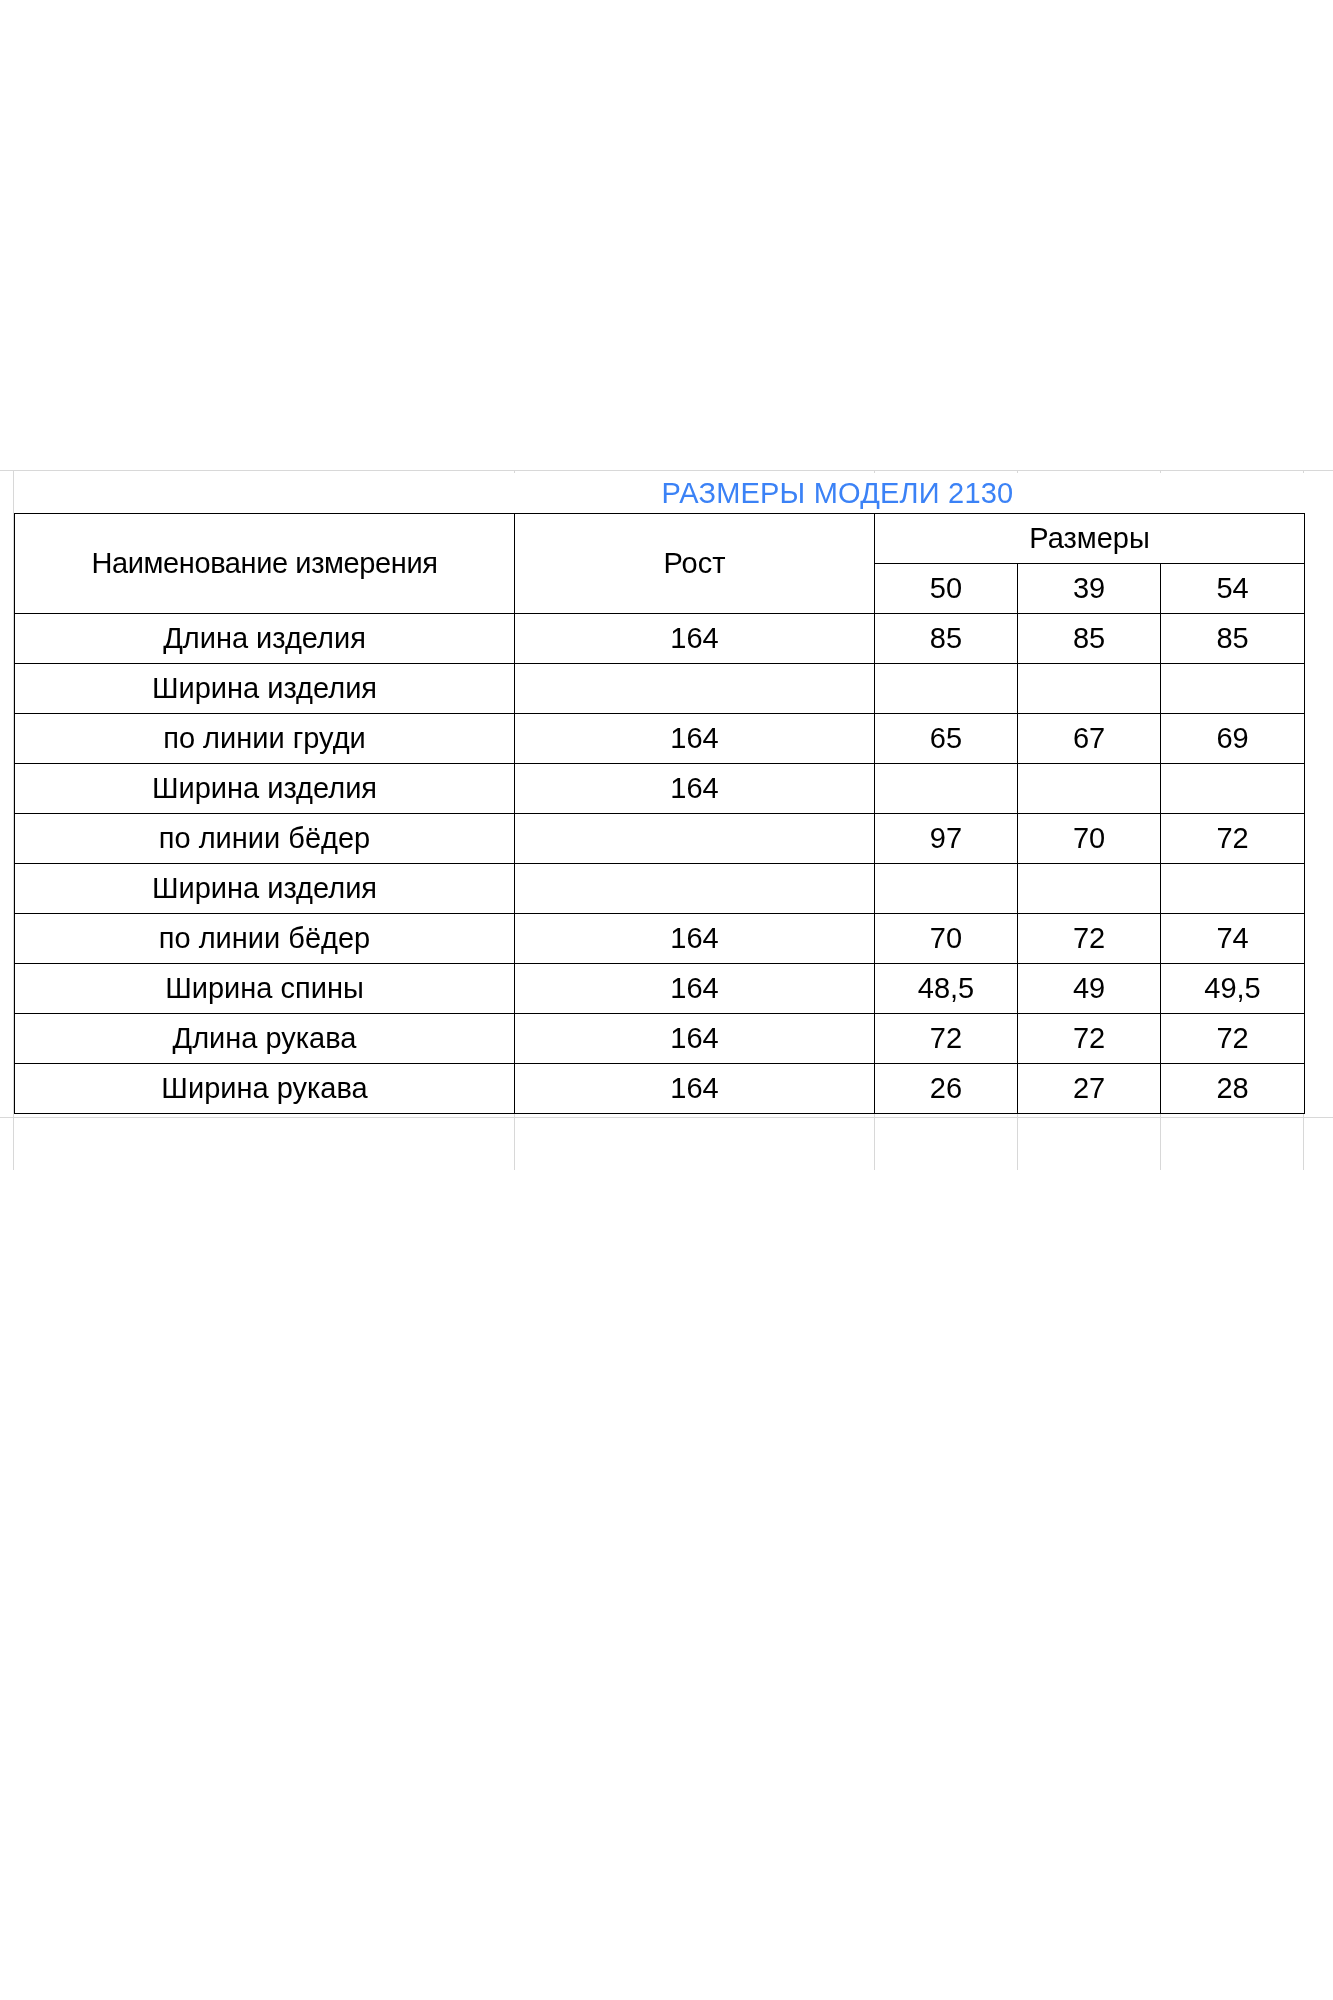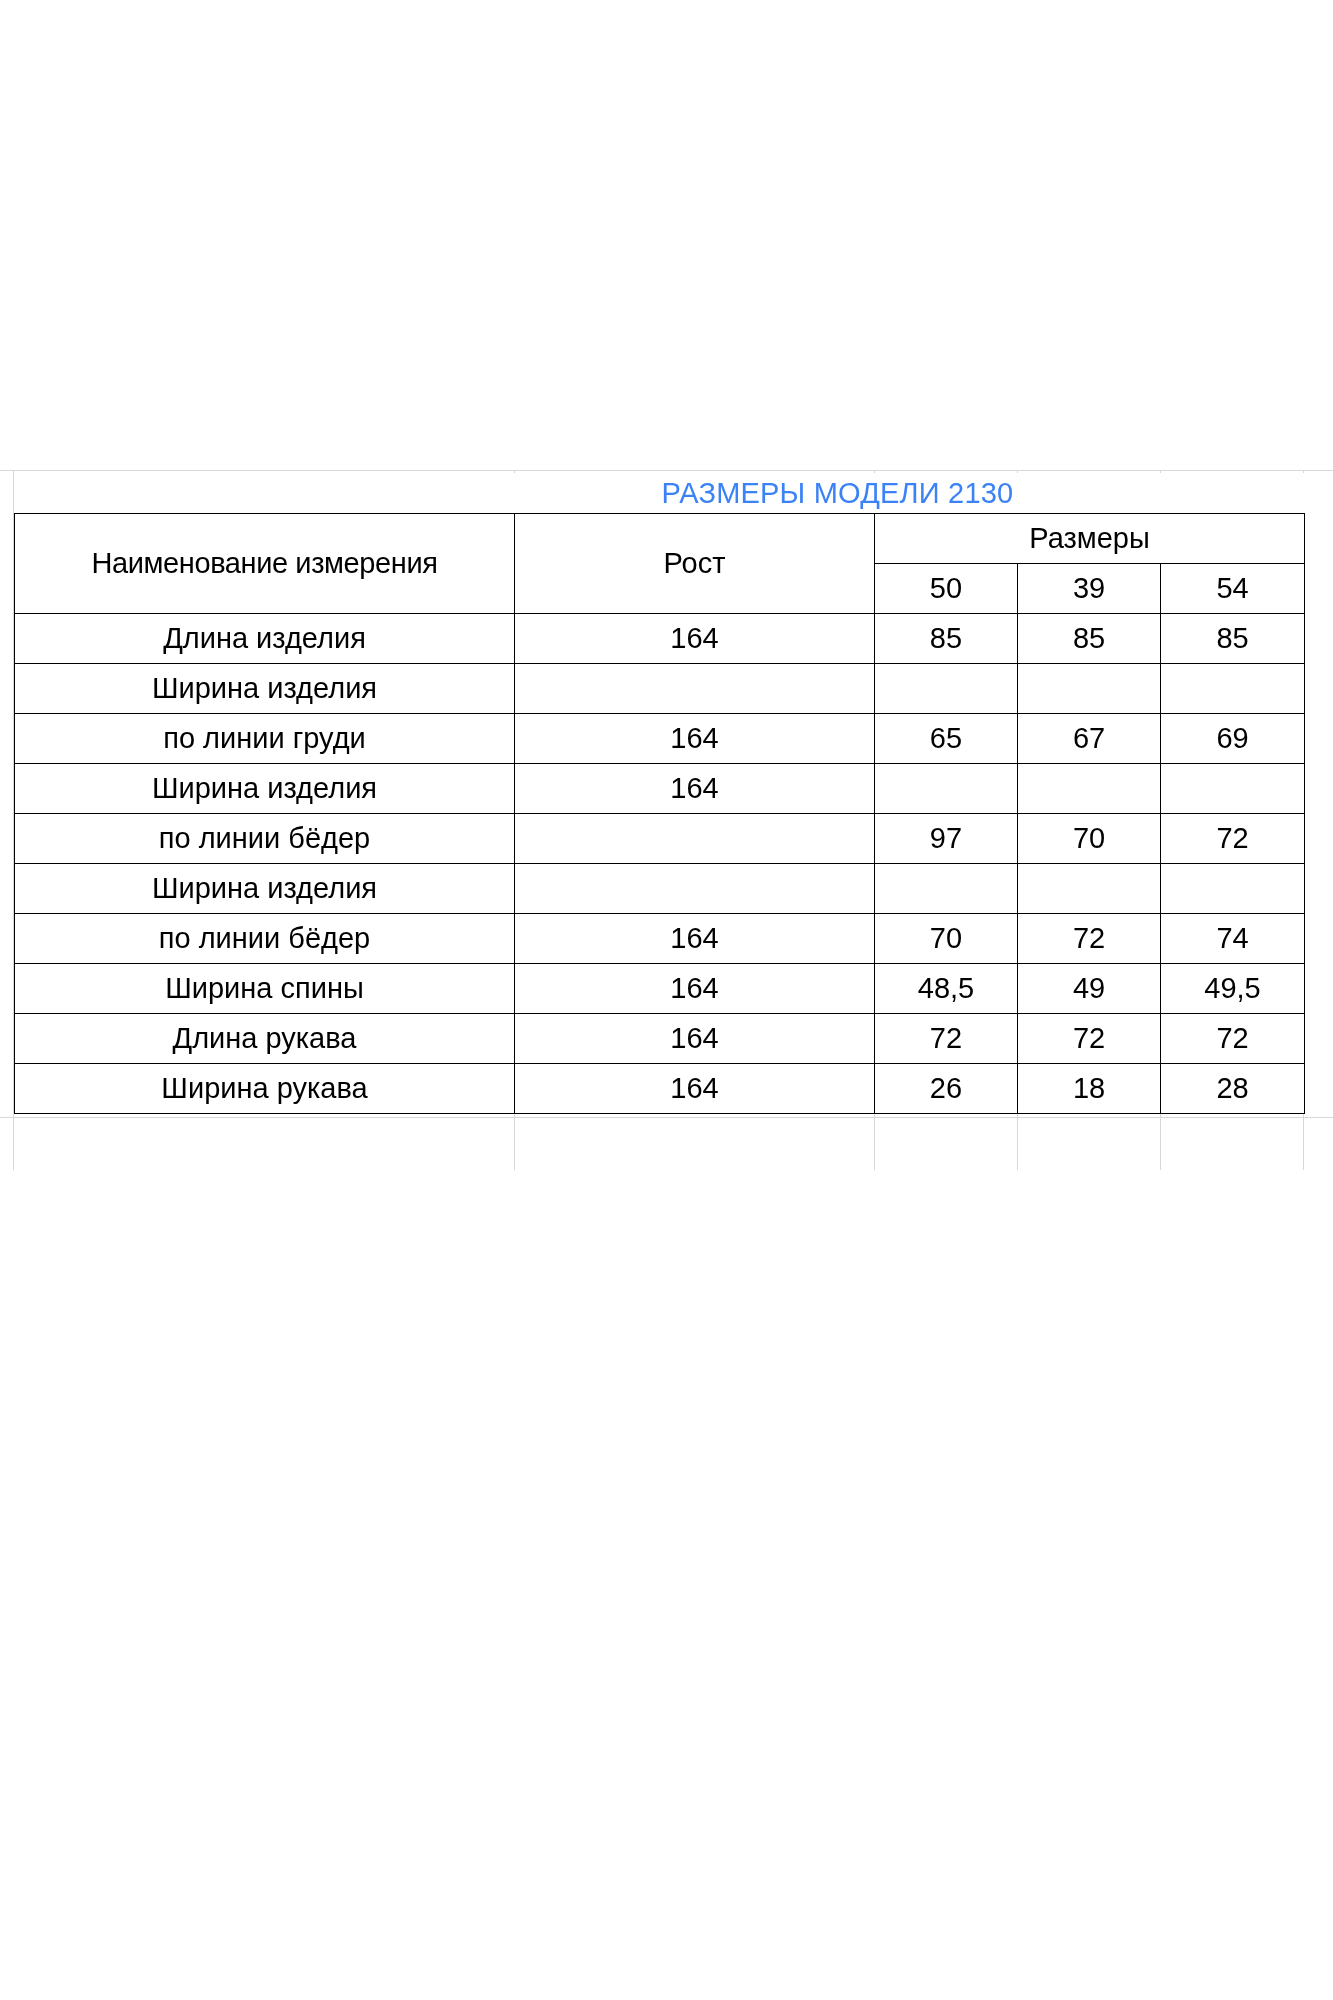--- a/index.html
+++ b/index.html
@@ -220,18 +220,18 @@
         <td>164</td>
         <td>72</td>
         <td>72</td>
         <td>72</td>
       </tr>
 
       <tr>
         <td class="name">Ширина рукава</td>
         <td>164</td>
         <td>26</td>
-        <td>18</td>
+        <td>27</td>
         <td>28</td>
       </tr>
     </tbody>
   </table>
 </div>
 
 </body></html>

